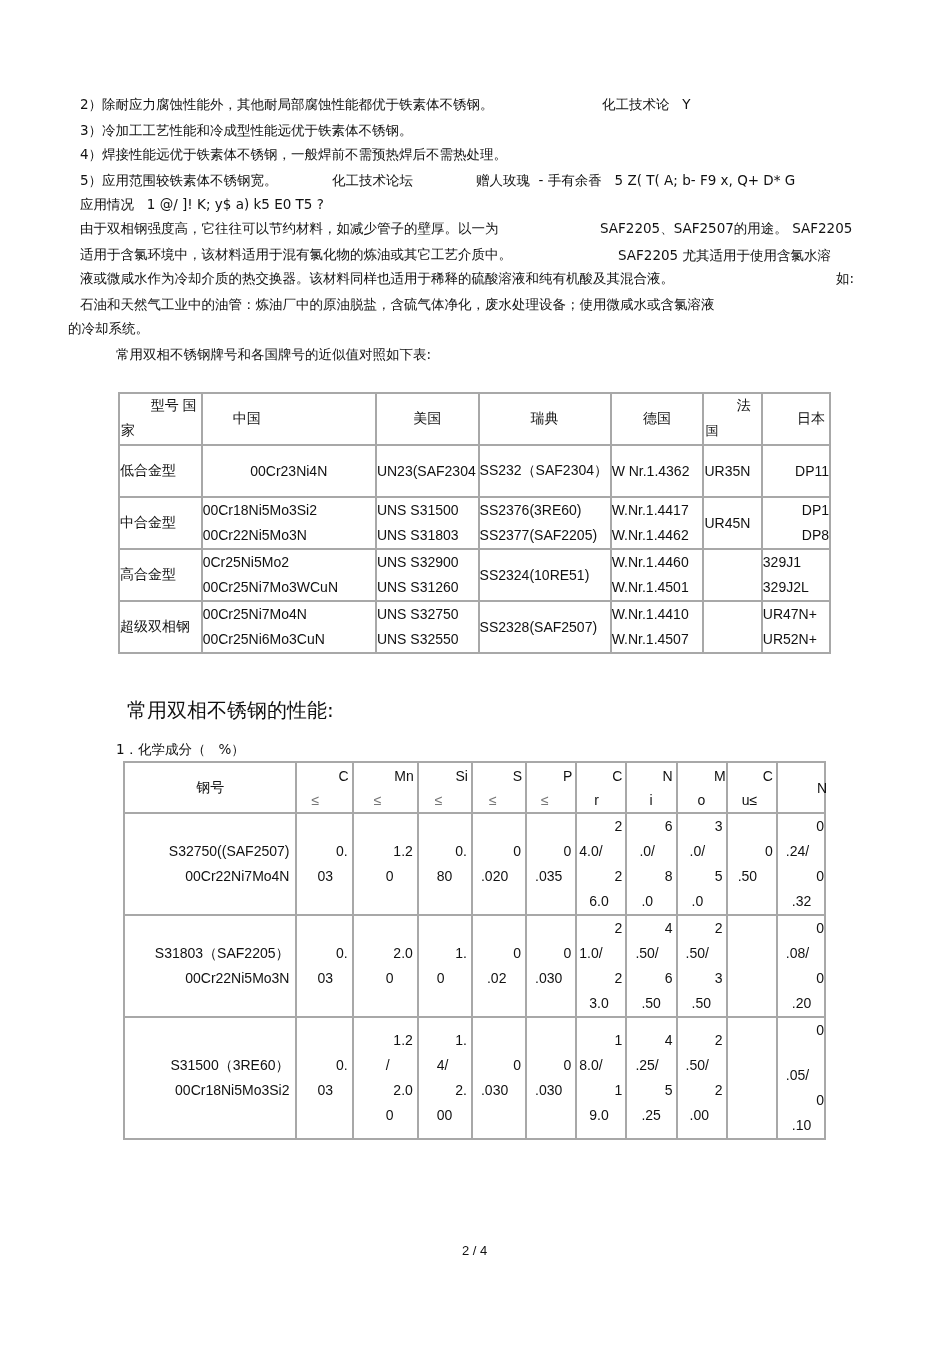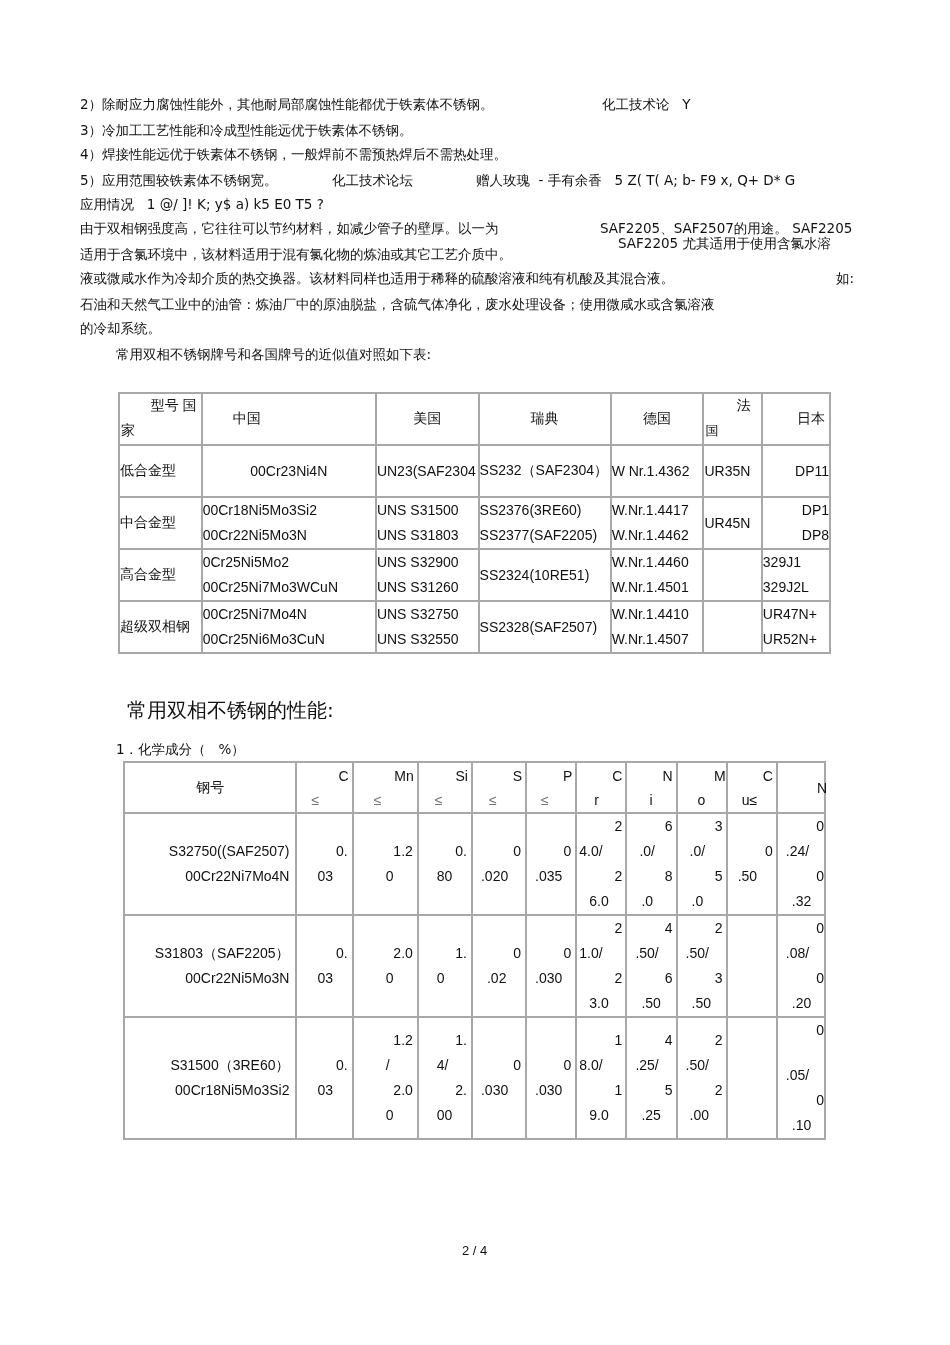--- a/index.html
+++ b/index.html
@@ -23,25 +23,25 @@
 <div class="line" style="left:602px;top:95px;">化工技术论   Y</div>
 <div class="line" style="left:80px;top:121px;">3）冷加工工艺性能和冷成型性能远优于铁素体不锈钢。</div>
 <div class="line" style="left:80px;top:145px;">4）焊接性能远优于铁素体不锈钢，一般焊前不需预热焊后不需热处理。</div>
 <div class="line" style="left:80px;top:171px;">5）应用范围较铁素体不锈钢宽。</div>
 <div class="line" style="left:332px;top:171px;">化工技术论坛</div>
 <div class="line" style="left:476px;top:171px;">赠人玫瑰  - 手有余香   5 Z( T( A; b- F9 x, Q+ D* G</div>
 <div class="line" style="left:80px;top:195px;">应用情况   1 @/ ]! K; y$ a) k5 E0 T5 ?</div>
 <div class="line" style="left:80px;top:219px;">由于双相钢强度高，它往往可以节约材料，如减少管子的壁厚。以一为</div>
 <div class="line" style="left:600px;top:219px;">SAF2205、SAF2507的用途。 SAF2205</div>
 <div class="line" style="left:80px;top:245px;">适用于含氯环境中，该材料适用于混有氯化物的炼油或其它工艺介质中。</div>
-<div class="line" style="left:618px;top:234px;">SAF2205 尤其适用于使用含氯水溶</div>
+<div class="line" style="left:618px;top:246px;">SAF2205 尤其适用于使用含氯水溶</div>
 <div class="line" style="left:80px;top:269px;">液或微咸水作为冷却介质的热交换器。该材料同样也适用于稀释的硫酸溶液和纯有机酸及其混合液。</div>
 <div class="line" style="left:836px;top:269px;">如:</div>
 <div class="line" style="left:80px;top:295px;">石油和天然气工业中的油管：炼油厂中的原油脱盐，含硫气体净化，废水处理设备；使用微咸水或含氯溶液</div>
-<div class="line" style="left:80px;top:319px;">的冷却系统。</div>
+<div class="line" style="left:68px;top:319px;">的冷却系统。</div>
 <div class="line" style="left:116px;top:345px;">常用双相不锈钢牌号和各国牌号的近似值对照如下表:</div>
 
 <table class="t" style="left:118px;top:392px;width:713px;">
   <tbody>
       <tr style="height:52px;">
     <td style="width:91px;position:relative;">
       <div style="position:absolute;right:4px;top:3px;">型号   国</div>
       <div style="position:absolute;left:1px;bottom:4px;">家</div>
     </td>
     <td style="width:148px;padding-left:30px;" class="l">中国</td>

